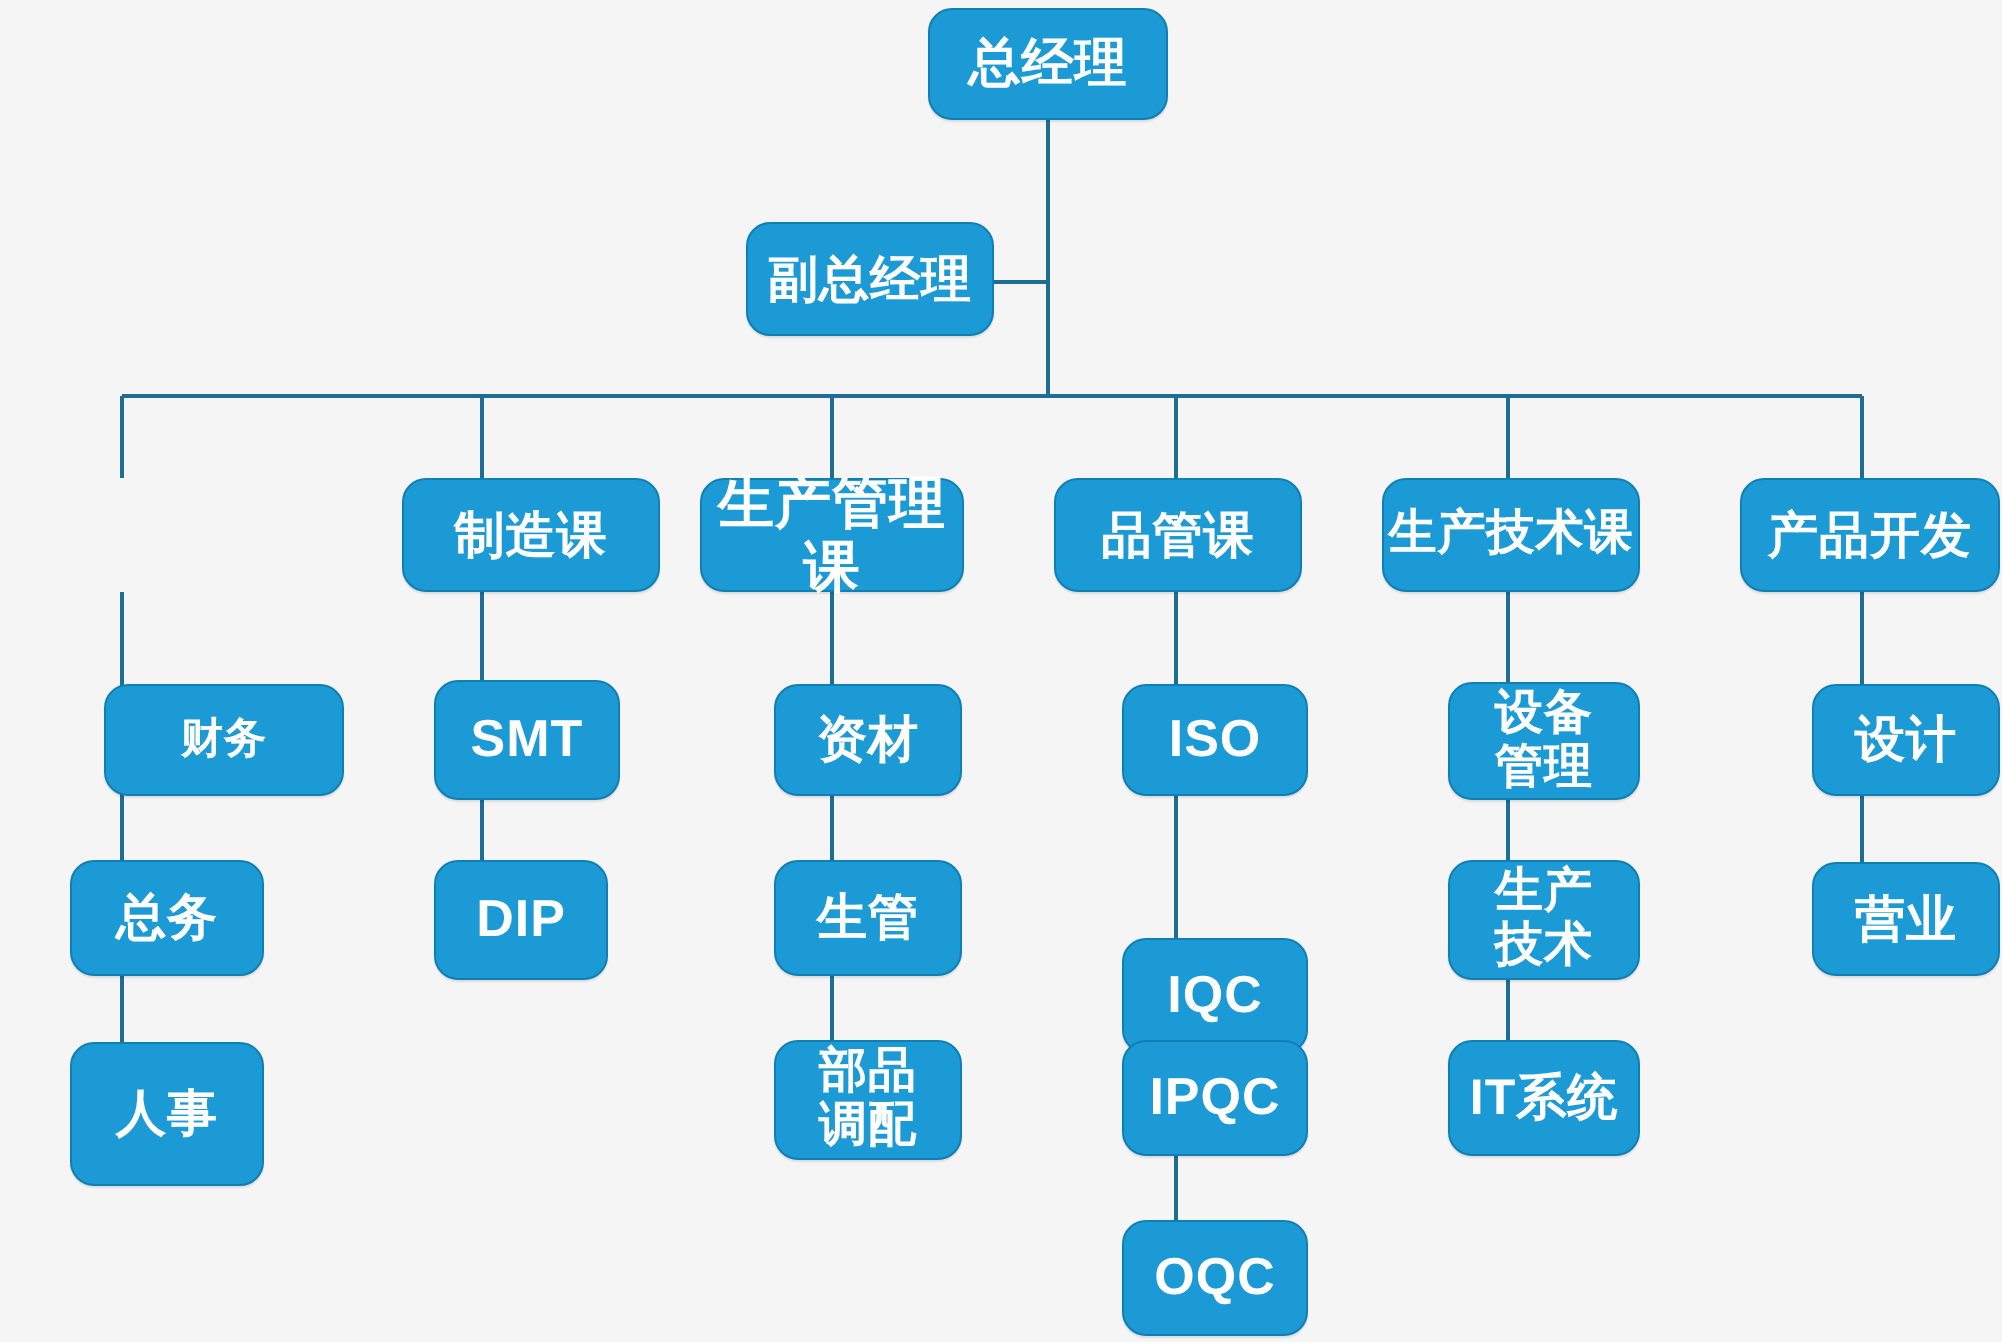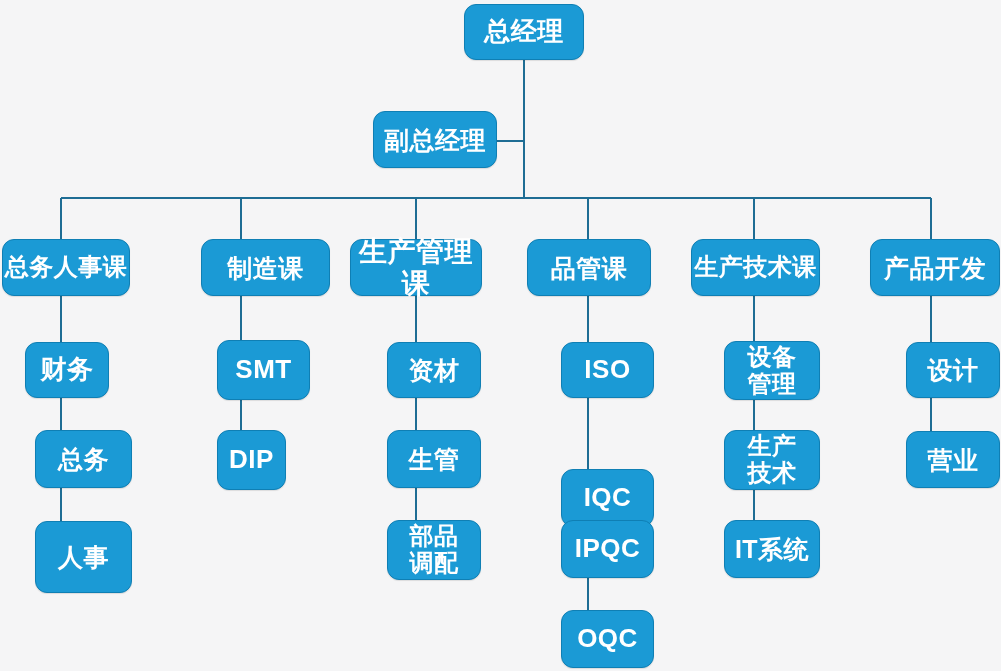--- a/index.html
+++ b/index.html
@@ -59,31 +59,30 @@
     <div class="edge" style="left: 753.25px; top: 198px; width: 1.5px; height: 41px;"></div>
     <div class="edge" style="left: 930.25px; top: 198px; width: 1.5px; height: 41px;"></div>
     <div class="edge" style="left: 60.25px; top: 296px; width: 1.5px; height: 225px;"></div>
     <div class="edge" style="left: 240.25px; top: 296px; width: 1.5px; height: 134px;"></div>
     <div class="edge" style="left: 415.25px; top: 296px; width: 1.5px; height: 224px;"></div>
     <div class="edge" style="left: 587.25px; top: 296px; width: 1.5px; height: 314px;"></div>
     <div class="edge" style="left: 753.25px; top: 296px; width: 1.5px; height: 224px;"></div>
     <div class="edge" style="left: 930.25px; top: 296px; width: 1.5px; height: 135px;"></div>
     <div class="node" style="left: 464px; top: 4px; width: 120px; height: 56px; font-size: 26px;">总经理</div>
     <div class="node" style="left: 373px; top: 111px; width: 124px; height: 57px; font-size: 25px;">副总经理</div>
-    <div class="node" style="left: 2px; top: 239px; width: 128px; height: 57px; font-size: 24px;">总务人事课</div>
     <div class="node" style="left: 181px; top: 239px; width: 129px; height: 57px; font-size: 25px; margin-left: 20px;">制造课</div>
     <div class="node" style="left: 350px; top: 239px; width: 132px; height: 57px; font-size: 28px;">生产管理课</div>
     <div class="node" style="left: 527px; top: 239px; width: 124px; height: 57px; font-size: 25px;">品管课</div>
     <div class="node" style="left: 691px; top: 239px; width: 129px; height: 57px; font-size: 24px;">生产技术课</div>
     <div class="node" style="left: 870px; top: 239px; width: 130px; height: 57px; font-size: 25px;">产品开发</div>
-    <div class="node" style="left: 25px; top: 342px; width: 84px; height: 56px; font-size: 26px;">财务</div>
+    <div class="node" style="left: 52px; top: 342px; width: 120px; height: 56px; font-size: 21px;">财务</div>
     <div class="node" style="left: 35px; top: 430px; width: 97px; height: 58px; font-size: 25px;">总务</div>
     <div class="node" style="left: 35px; top: 521px; width: 97px; height: 72px; font-size: 25px;">人事</div>
     <div class="node" style="left: 217px; top: 340px; width: 93px; height: 60px; font-size: 26px;">SMT</div>
-    <div class="node" style="left: 217px; top: 430px; width: 69px; height: 60px; font-size: 26px;">DIP</div>
+    <div class="node" style="left: 217px; top: 430px; width: 87px; height: 60px; font-size: 26px;">DIP</div>
     <div class="node" style="left: 387px; top: 342px; width: 94px; height: 56px; font-size: 25px;">资材</div>
     <div class="node" style="left: 387px; top: 430px; width: 94px; height: 58px; font-size: 25px;">生管</div>
     <div class="node" style="left: 387px; top: 520px; width: 94px; height: 60px; font-size: 24px;">部品
 调配</div>
     <div class="node" style="left: 561px; top: 342px; width: 93px; height: 56px; font-size: 26px;">ISO</div>
     <div class="node" style="left: 561px; top: 430px; width: 93px; height: 58px; font-size: 26px; margin-top: 39px;">IQC</div>
     <div class="node" style="left: 561px; top: 520px; width: 93px; height: 58px; font-size: 26px;">IPQC</div>
     <div class="node" style="left: 561px; top: 610px; width: 93px; height: 58px; font-size: 26px;">OQC</div>
     <div class="node" style="left: 724px; top: 341px; width: 96px; height: 59px; font-size: 24px;">设备
 管理</div>

